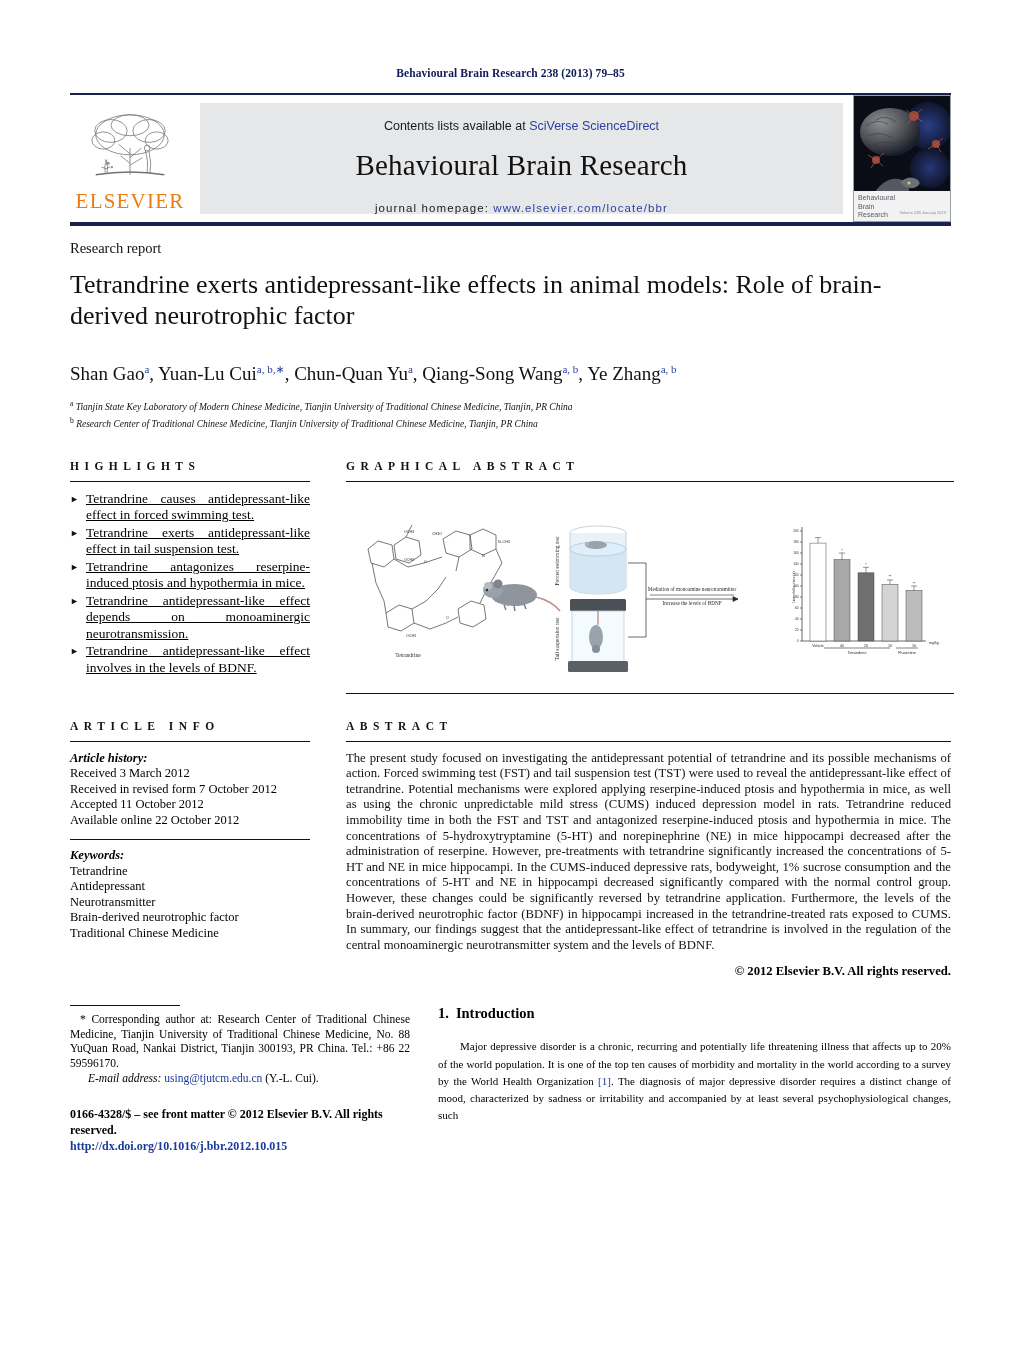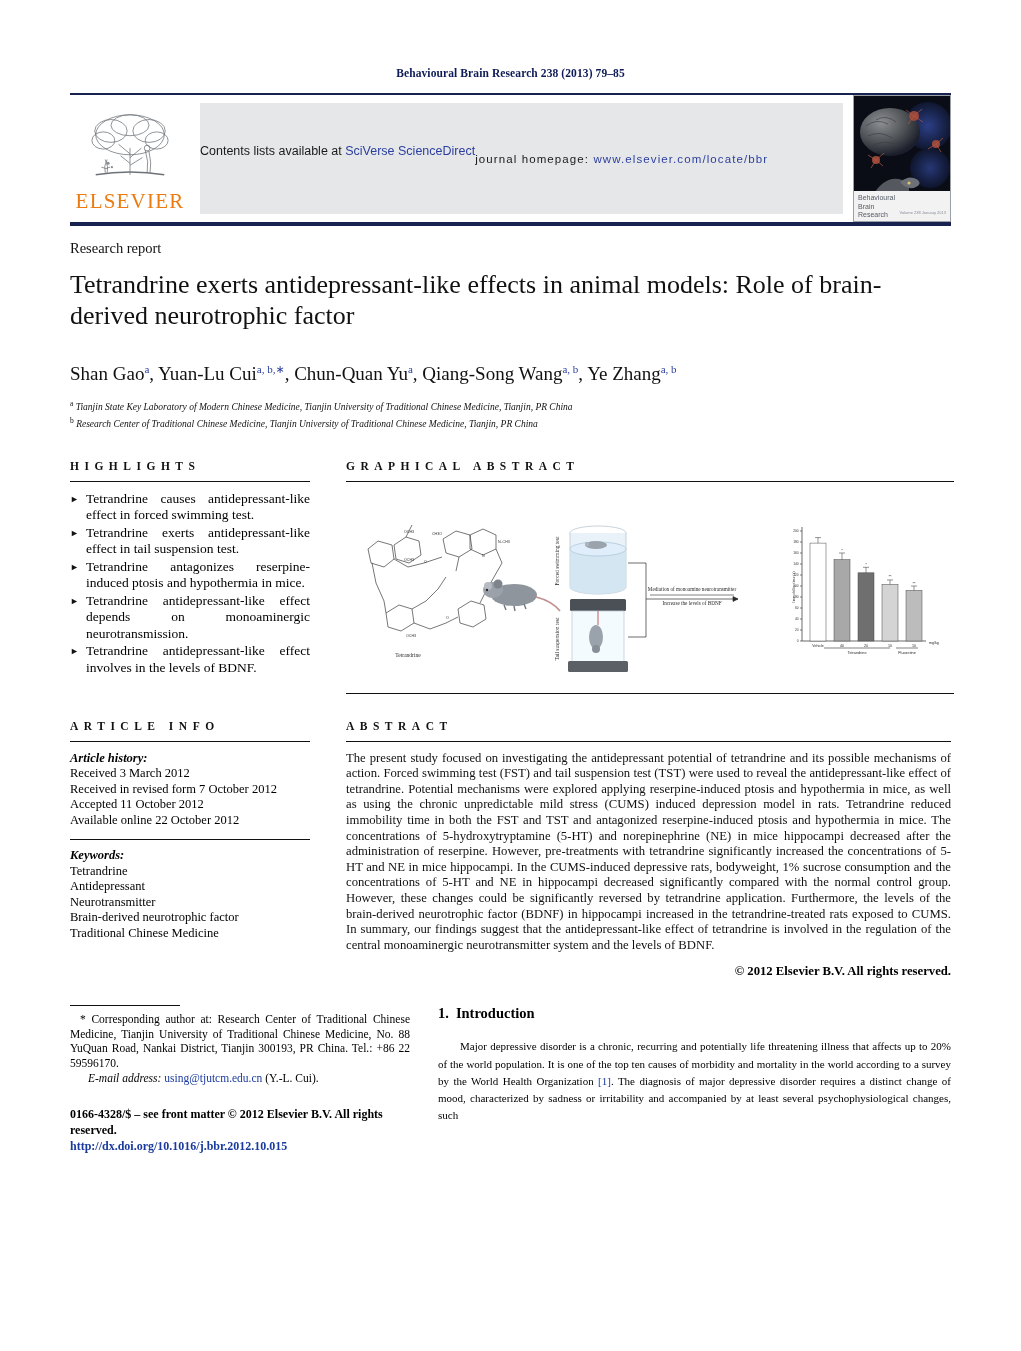--- a/index.html
+++ b/index.html
@@ -61,22 +61,23 @@
     font-size: 21px;
     letter-spacing: 1.2px;
     color: #eb7b10;
     line-height: 1;
     margin-top: 1px;
   }
   .masthead-center {
     flex: 1 1 auto;
     background: #e6e7e9;
     display: flex;
+    flex-direction: column;
     align-items: center;
-    justify-content: flex-start;
+    justify-content: flex-end;
     position: relative;
     margin: 8px 10px;
   }
   .contents-line {
     font-size: 12.5px;
     color: #1a1a1a;
     font-family: "Liberation Sans", sans-serif;
     margin-bottom: 16px;
   }
   .contents-line .sd {
@@ -206,20 +207,21 @@
     margin: 0;
     padding: 0;
     font-size: 13.5px;
     line-height: 16.5px;
   }
   ul.highlights li {
     position: relative;
     padding-left: 16px;
     margin-bottom: 1px;
     text-align: justify;
+    text-decoration: underline;
   }
   ul.highlights li::before {
     content: "\25BA";
     position: absolute;
     left: 0;
     top: 0px;
     font-size: 9px;
     color: #111;
   }
 
@@ -355,20 +357,21 @@
           <circle cx="31" cy="60" r="1.2"></circle>
         </g>
       </svg>
       <div class="elsevier-word">ELSEVIER</div>
     </div>
 
     <div class="masthead-center">
       <div class="contents-line">
         <span>Contents lists available at </span><span class="sd">SciVerse ScienceDirect</span>
       </div>
+      <div class="journal-name">Behavioural Brain Research</div>
       <div class="homepage-line">
         <span>journal homepage: </span><span class="url">www.elsevier.com/locate/bbr</span>
       </div>
     </div>
 
     <div class="masthead-cover">
       <svg class="cover-art" viewBox="0 0 96 127" preserveAspectRatio="none">
         <defs>
           <radialGradient id="gBrain" cx="35%" cy="30%" r="70%">
             <stop offset="0%" stop-color="#8d8f92"></stop>

